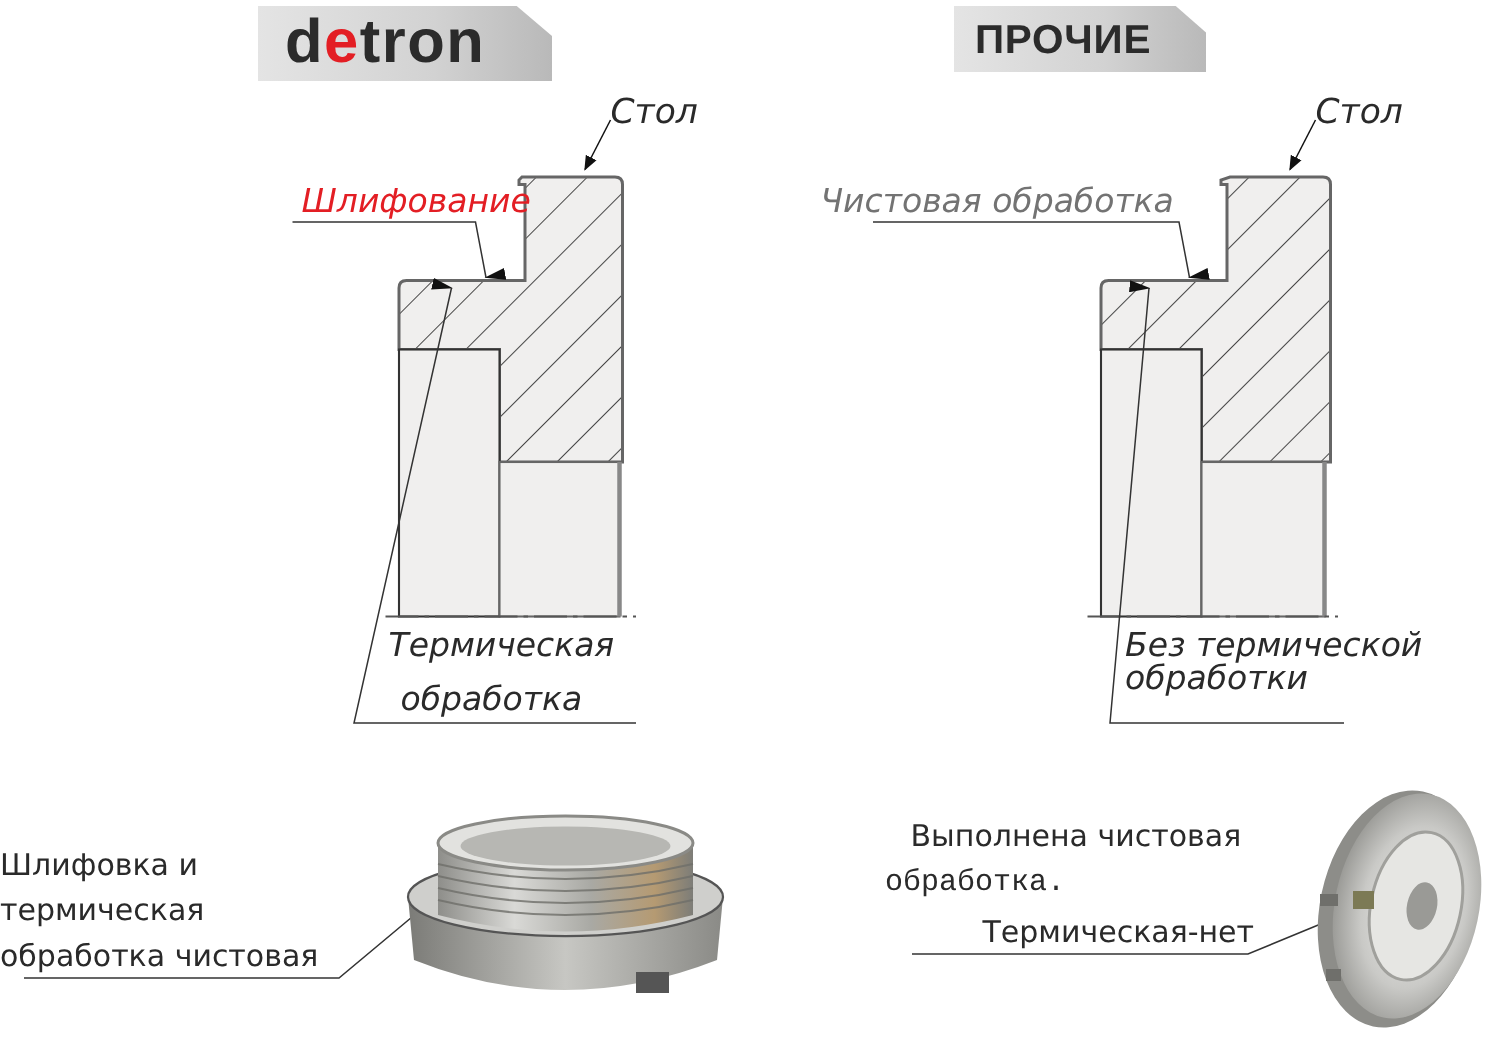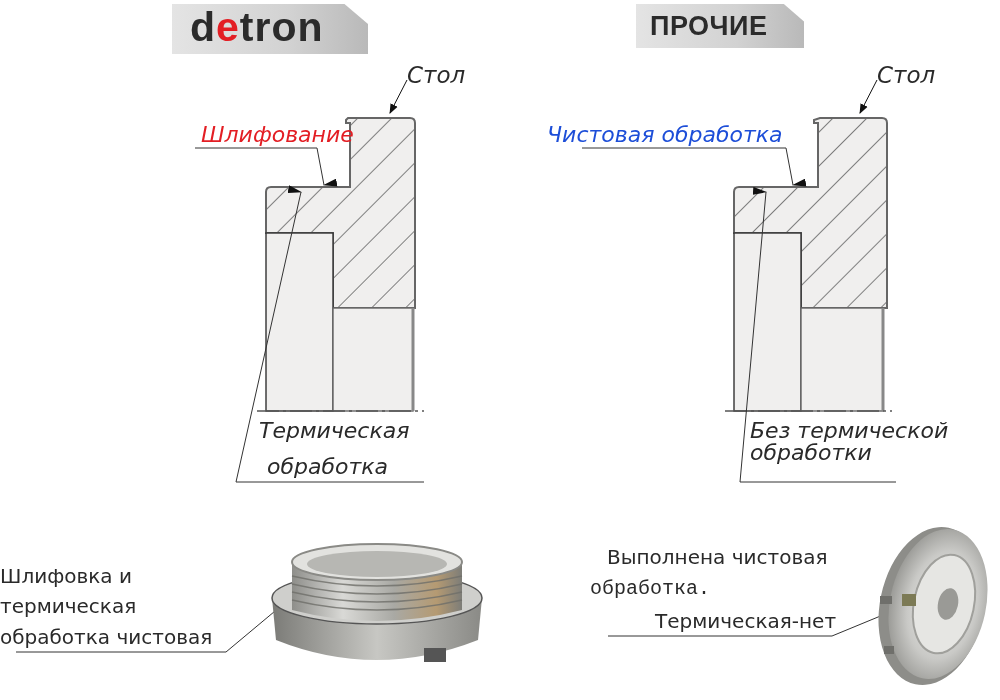--- a/index.html
+++ b/index.html
@@ -7,21 +7,21 @@
   
   .badge{position:absolute;height:50px;background:linear-gradient(90deg,#e4e4e4 0%,#d2d2d2 60%,#b9b9b9 100%);
     clip-path:polygon(0 0,88% 0,100% 40%,100% 100%,0 100%);}
   .badge-detron{left:172px;top:4px;width:196px;}
   .badge-other{left:636px;top:4px;width:168px;height:44px;}
   .logo-text{position:absolute;left:18px;top:-2px;font-family:"Liberation Sans","DejaVu Sans",sans-serif;font-weight:bold;font-size:41px;letter-spacing:1px;color:#2b2b2b;line-height:50px;}
   .logo-accent{color:#e31e24;}
   .other-text{position:absolute;left:14px;top:0;font-family:"Liberation Sans","DejaVu Sans",sans-serif;font-weight:bold;font-size:27px;color:#2b2b2b;line-height:44px;letter-spacing:0.5px;}
   .lbl{position:absolute;font-size:22px;line-height:26px;white-space:nowrap;color:#2a2a2a;font-style:italic;}
   .lbl-red{color:#e31e24;}
-  .lbl-blue{color:#1d4ed8;}
+  .lbl-blue{color:#737373;}
   .cap{position:absolute;font-size:20px;line-height:30px;color:#2a2a2a;white-space:nowrap;}
   svg{position:absolute;left:0;top:0;}
   .photo{position:absolute;}
 </style>
 </head>
 <body>
 
 <div class="badge badge-detron">
   <div class="logo-text"><span>d</span><span class="logo-accent">e</span><span>tron</span></div>
 </div>

